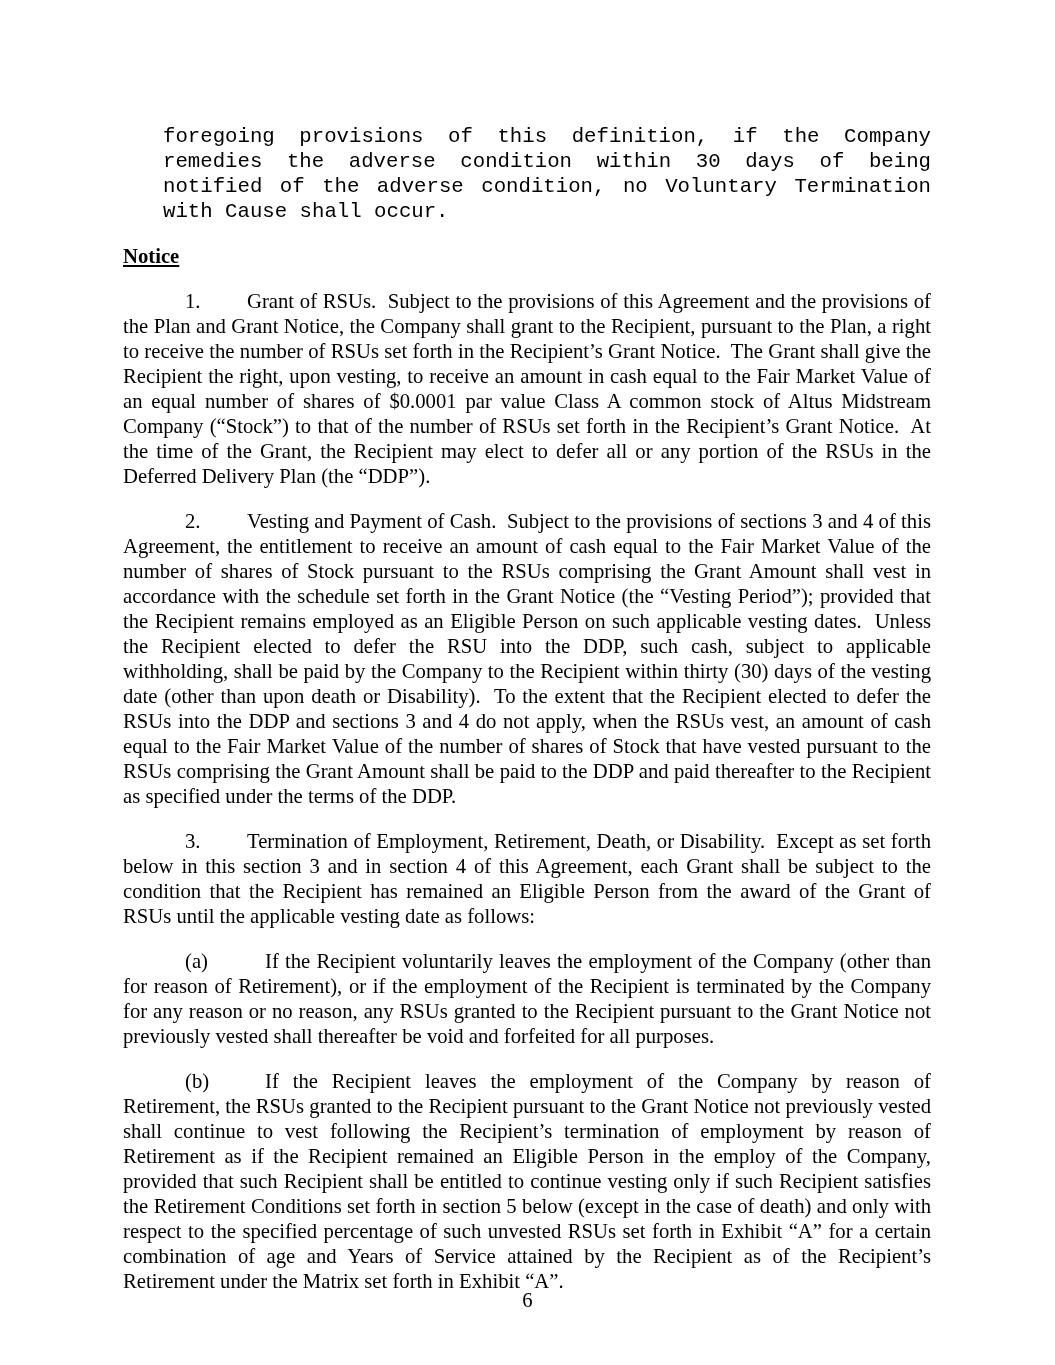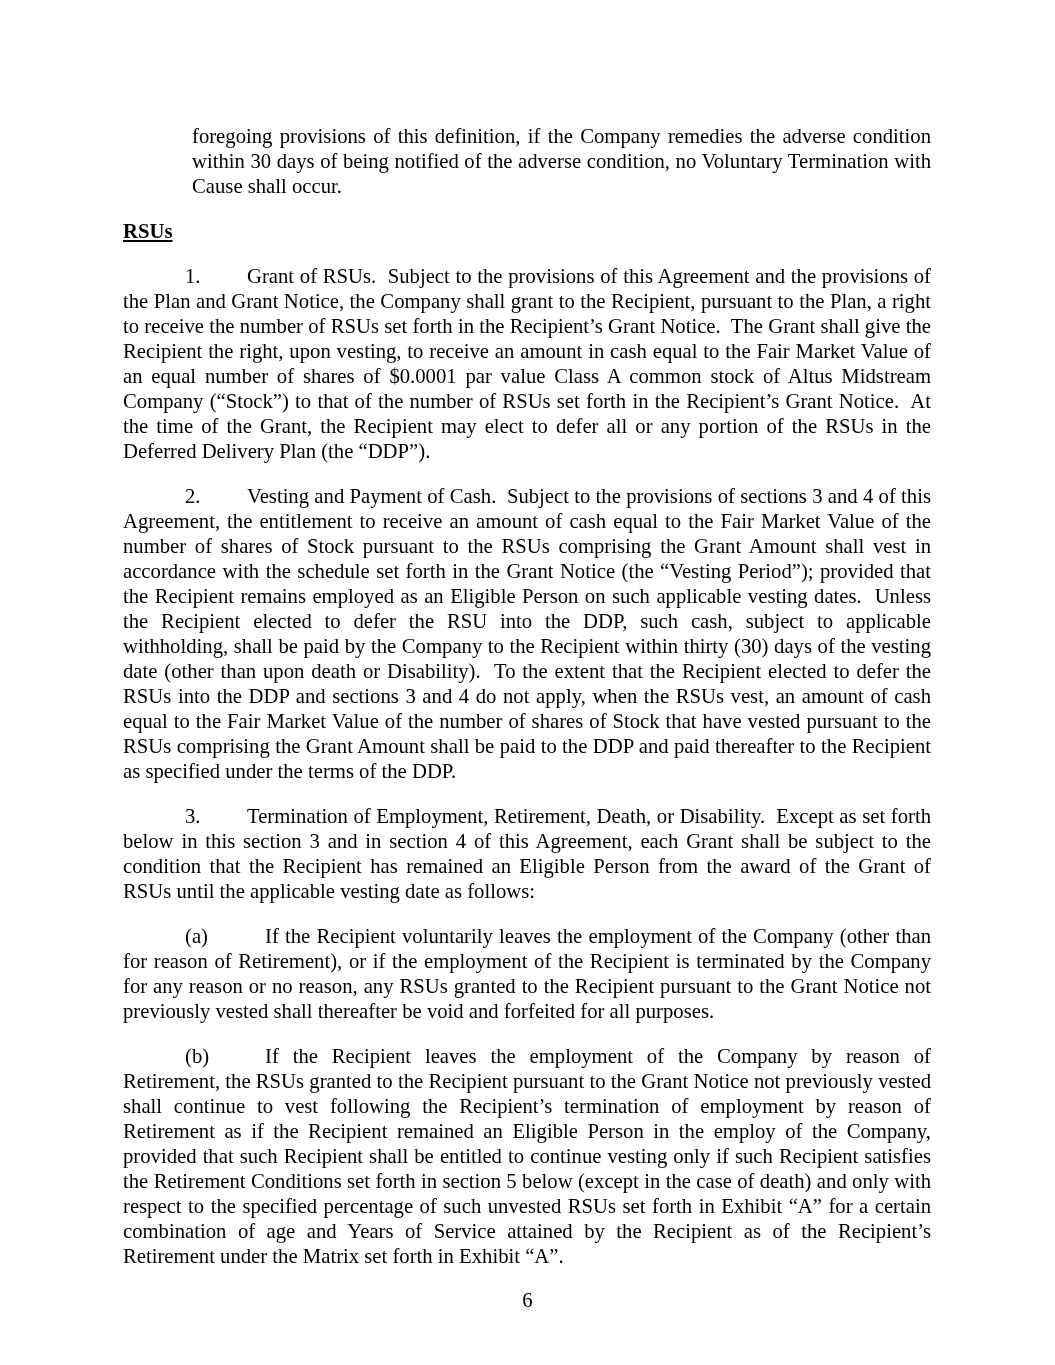--- a/index.html
+++ b/index.html
@@ -21,21 +21,22 @@
     left: 123px;
     top: 124px;
     width: 808px;
   }
   .para {
     margin: 0 0 20px 0;
     text-align: justify;
     line-height: 25px;
   }
   .indent-block {
-    margin-left: 69px;
+    margin-left: 40px;
+    font-family: Liberation Mono, monospace;
   }
   .terms-heading {
     margin: 0 0 20px 0;
     line-height: 25px;
     font-weight: bold;
   }
   .terms-heading .u-label {
     text-decoration: underline;
   }
   .num-tab {
@@ -61,21 +62,21 @@
     line-height: 25px;
   }
 </style>
 </head>
 <body>
 
 <div class="content">
 
   <p class="para indent-block"><span>foregoing provisions of this definition, if the Company remedies the adverse condition within 30 days of being notified of the adverse condition, no Voluntary Termination with Cause shall occur.</span></p>
 
-  <div class="terms-heading"><span class="u-label">RSUs</span></div>
+  <div class="terms-heading"><span class="u-label">Notice</span></div>
 
   <p class="para"><span class="num-tab">1.</span><span class="underline">Grant of RSUs</span><span>.&nbsp; Subject to the provisions of this Agreement and the provisions of the Plan and Grant Notice, the Company shall grant to the Recipient, pursuant to the Plan, a right to receive the number of RSUs set forth in the Recipient’s Grant Notice.&nbsp; The Grant shall give the Recipient the right, upon vesting, to receive an amount in cash equal to the Fair Market Value of an equal number of shares of $0.0001 par value Class A common stock of Altus Midstream Company (“Stock”) to that of the number of RSUs set forth in the Recipient’s Grant Notice.&nbsp; At the time of the Grant, the Recipient may elect to defer all or any portion of the RSUs in the Deferred Delivery Plan (the “DDP”).</span></p>
 
   <p class="para"><span class="num-tab">2.</span><span class="underline">Vesting and Payment of Cash</span><span>.&nbsp; Subject to the provisions of sections 3 and 4 of this Agreement, the entitlement to receive an amount of cash equal to the Fair Market Value of the number of shares of Stock pursuant to the RSUs comprising the Grant Amount shall vest in accordance with the schedule set forth in the Grant Notice (the “Vesting Period”); provided that the Recipient remains employed as an Eligible Person on such applicable vesting dates.&nbsp; Unless the Recipient elected to defer the RSU into the DDP, such cash, subject to applicable withholding, shall be paid by the Company to the Recipient within thirty (30) days of the vesting date (other than upon death or Disability).&nbsp; To the extent that the Recipient elected to defer the RSUs into the DDP and sections 3 and 4 do not apply, when the RSUs vest, an amount of cash equal to the Fair Market Value of the number of shares of Stock that have vested pursuant to the RSUs comprising the Grant Amount shall be paid to the DDP and paid thereafter to the Recipient as specified under the terms of the DDP.</span></p>
 
   <p class="para"><span class="num-tab">3.</span><span class="underline">Termination of Employment, Retirement, Death, or Disability</span><span>.&nbsp; Except as set forth below in this section 3 and in section 4 of this Agreement, each Grant shall be subject to the condition that the Recipient has remained an Eligible Person from the award of the Grant of RSUs until the applicable vesting date as follows:</span></p>
 
   <p class="para"><span class="alpha-tab">(a)</span><span>If the Recipient voluntarily leaves the employment of the Company (other than for reason of Retirement), or if the employment of the Recipient is terminated by the Company for any reason or no reason, any RSUs granted to the Recipient pursuant to the Grant Notice not previously vested shall thereafter be void and forfeited for all purposes.</span></p>
 
   <p class="para"><span class="alpha-tab">(b)</span><span>If the Recipient leaves the employment of the Company by reason of Retirement, the RSUs granted to the Recipient pursuant to the Grant Notice not previously vested shall continue to vest following the Recipient’s termination of employment by reason of Retirement as if the Recipient remained an Eligible Person in the employ of the Company, provided that such Recipient shall be entitled to continue vesting only if such Recipient satisfies the Retirement Conditions set forth in section 5 below (except in the case of death) and only with respect to the specified percentage of such unvested RSUs set forth in Exhibit “A” for a certain combination of age and Years of Service attained by the Recipient as of the Recipient’s Retirement under the Matrix set forth in Exhibit “A”.</span></p>

